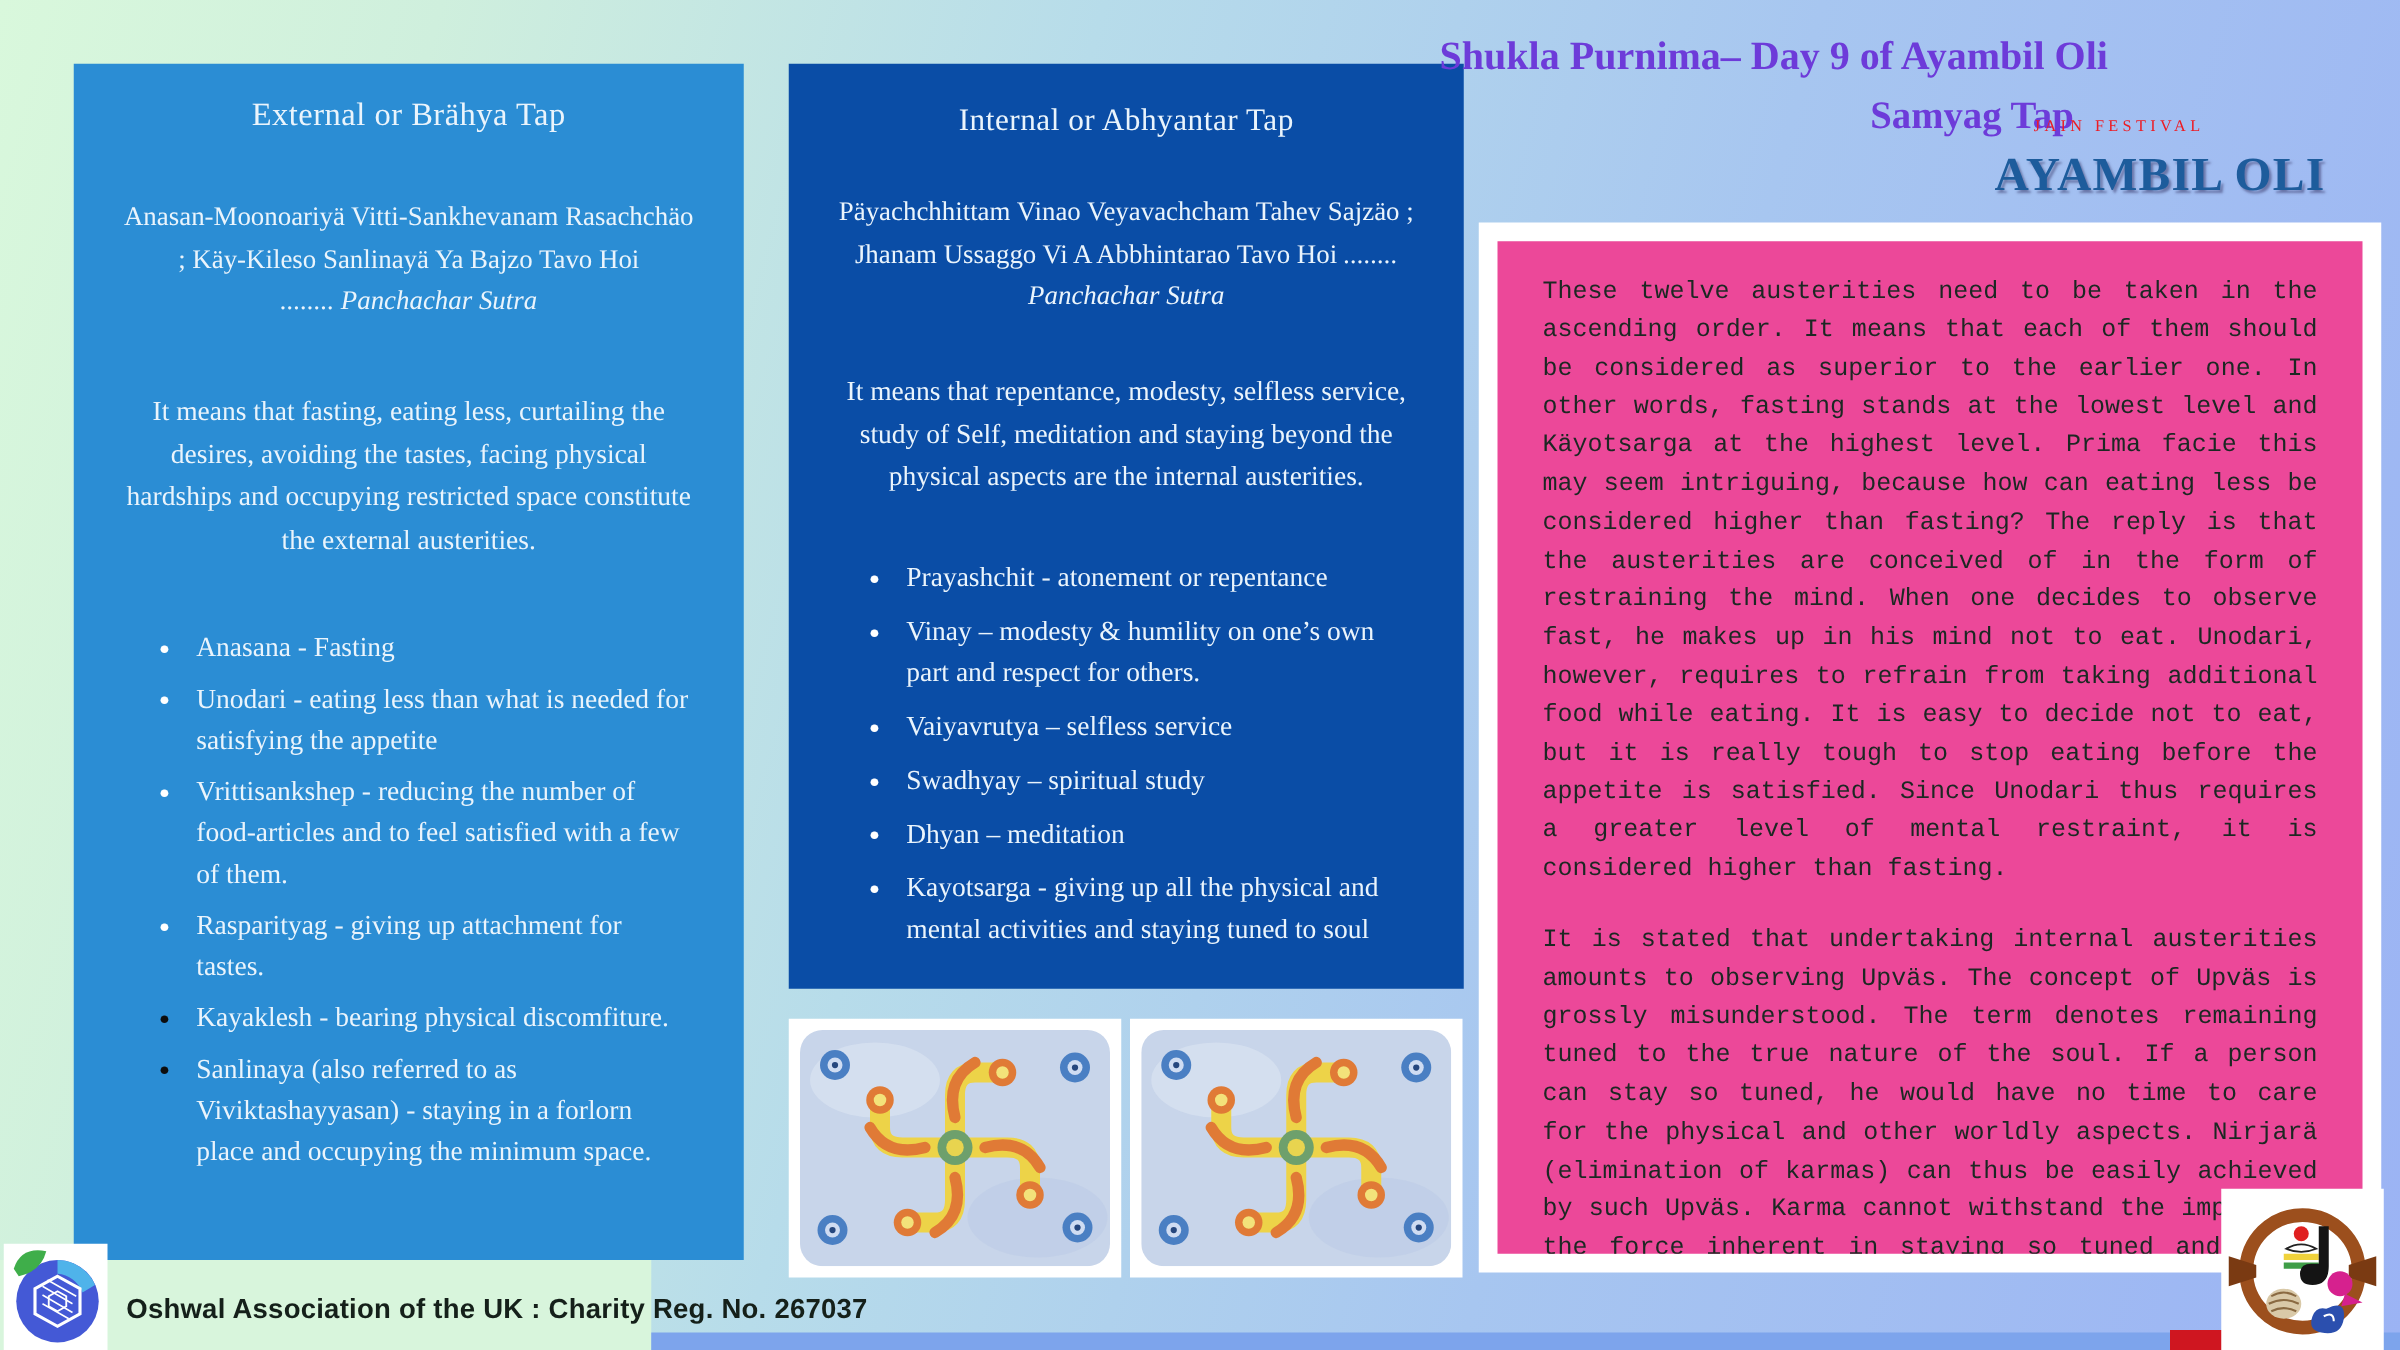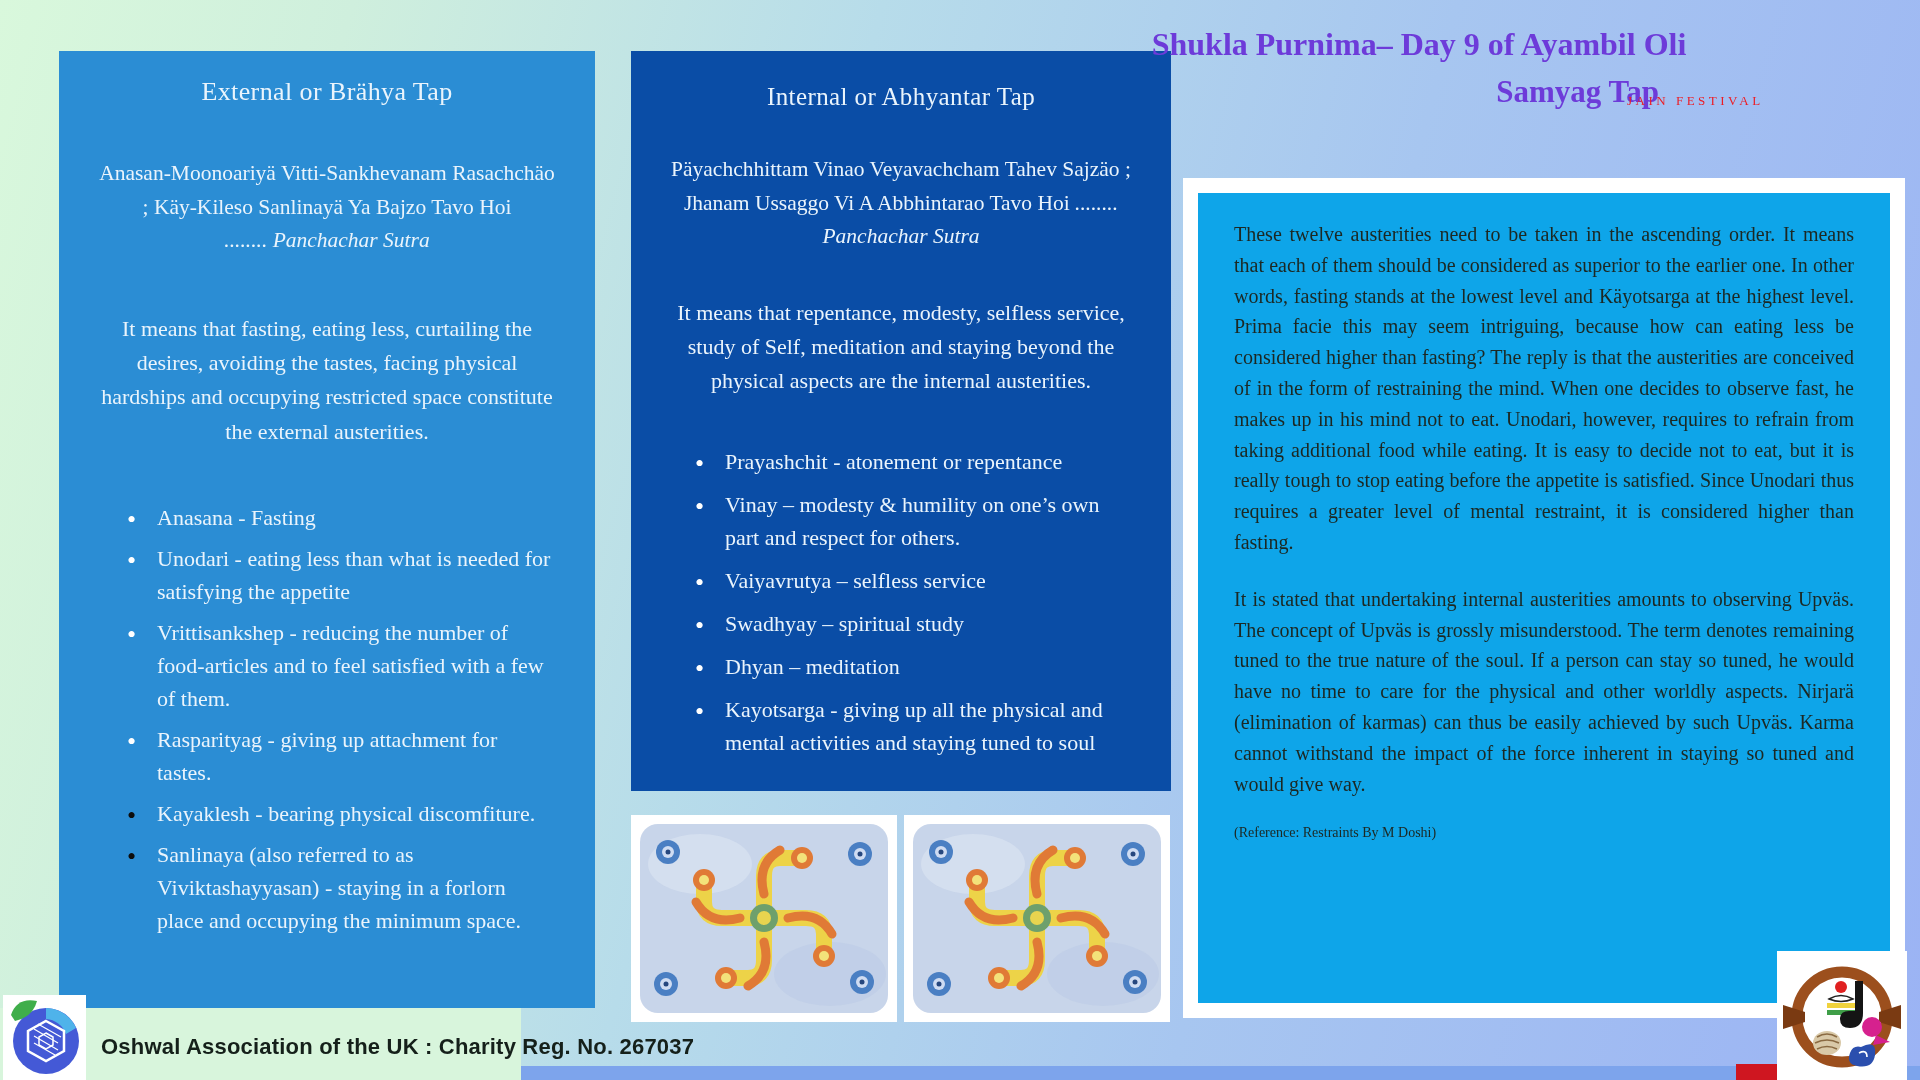--- a/index.html
+++ b/index.html
@@ -34,22 +34,22 @@
   .hdr2 { position:absolute; left:1359px; top:74px; width:300px; text-align:right;
           font-size:31px; font-weight:700; color:#6d3bd9; }
   .festival-label { position:absolute; left:1627px; top:93px; width:230px;
           font-size:13px; letter-spacing:3.5px; color:#ed1c24; font-weight:500; }
   .festival-name { position:absolute; left:1558px; top:118px; width:340px; text-align:center;
           font-size:38px; font-weight:700; color:#1d5c9c; letter-spacing:1px;
           text-shadow:2px 2px 2px rgba(60,60,110,.55); }
 
   .note-frame { position:absolute; left:1183px; top:178px; width:722px; height:840px;
           background:#ffffff; box-sizing:border-box; padding:15px; }
-  .note-inner { width:100%; height:100%; background:#0ea5e9; box-sizing:border-box; padding:26px 36px;
-          font-family:Liberation Serif, serif; color:#1c2823; overflow:hidden; }
+  .note-inner { width:100%; height:100%; background:#ec4899; box-sizing:border-box; padding:26px 36px;
+          font-family:Liberation Mono, monospace; color:#1c2823; overflow:hidden; }
   .note-para { font-size:20px; line-height:1.54; text-align:justify; margin:0 0 26px; }
   .note-ref { font-size:14px; margin-top:4px; }
 
   .footer-band { position:absolute; left:0; top:1008px; width:521px; height:72px; background:#d8f5dc; }
   .footer-logo { position:absolute; left:3px; top:995px; width:83px; height:85px; background:#ffffff; }
   .footer-text { position:absolute; left:101px; top:1034px; font-family:"Liberation Sans","DejaVu Sans",sans-serif;
           font-size:22px; color:#15201a; letter-spacing:.2px;font-weight:bold; }
 
   .bottom-strip { position:absolute; left:521px; top:1066px; width:1399px; height:14px; background:#7da4ec; }
   .red-patch { position:absolute; left:1736px; top:1064px; width:42px; height:16px; background:#cf1620; }
@@ -188,20 +188,21 @@
         <circle cx="222" cy="158" r="12" fill="#4a7fc3"></circle>
           <circle cx="222" cy="158" r="6" fill="#cfdcf2"></circle>
           <circle cx="222" cy="158" r="2.5" fill="#26477e"></circle>
       </g>
     </svg>
   </div>
 
   <div class="hdr1">Shukla Purnima– Day 9 of Ayambil Oli</div>
   <div class="hdr2">Samyag Tap</div>
   <div class="festival-label">JAIN FESTIVAL</div>
+  <div class="festival-name">AYAMBIL OLI</div>
 
   <div class="note-frame">
     <div class="note-inner">
       <p class="note-para">These twelve austerities need to be taken in the ascending order. It means that each of them should be considered as superior to the earlier one. In other words, fasting stands at the lowest level and Käyotsarga at the highest level. Prima facie this may seem intriguing, because how can eating less be considered higher than fasting? The reply is that the austerities are conceived of in the form of restraining the mind. When one decides to observe fast, he makes up in his mind not to eat. Unodari, however, requires to refrain from taking additional food while eating. It is easy to decide not to eat, but it is really tough to stop eating before the appetite is satisfied. Since Unodari thus requires a greater level of mental restraint, it is considered higher than fasting.</p>
       <p class="note-para">It is stated that undertaking internal austerities amounts to observing Upväs. The concept of Upväs is grossly misunderstood. The term denotes remaining tuned to the true nature of the soul. If a person can stay so tuned, he would have no time to care for the physical and other worldly aspects. Nirjarä (elimination of karmas) can thus be easily achieved by such Upväs. Karma cannot withstand the impact of the force inherent in staying so tuned and would give way.</p>
       <div class="note-ref">(Reference: Restraints By M Doshi)</div>
     </div>
   </div>
 
   <div class="footer-band"></div>

